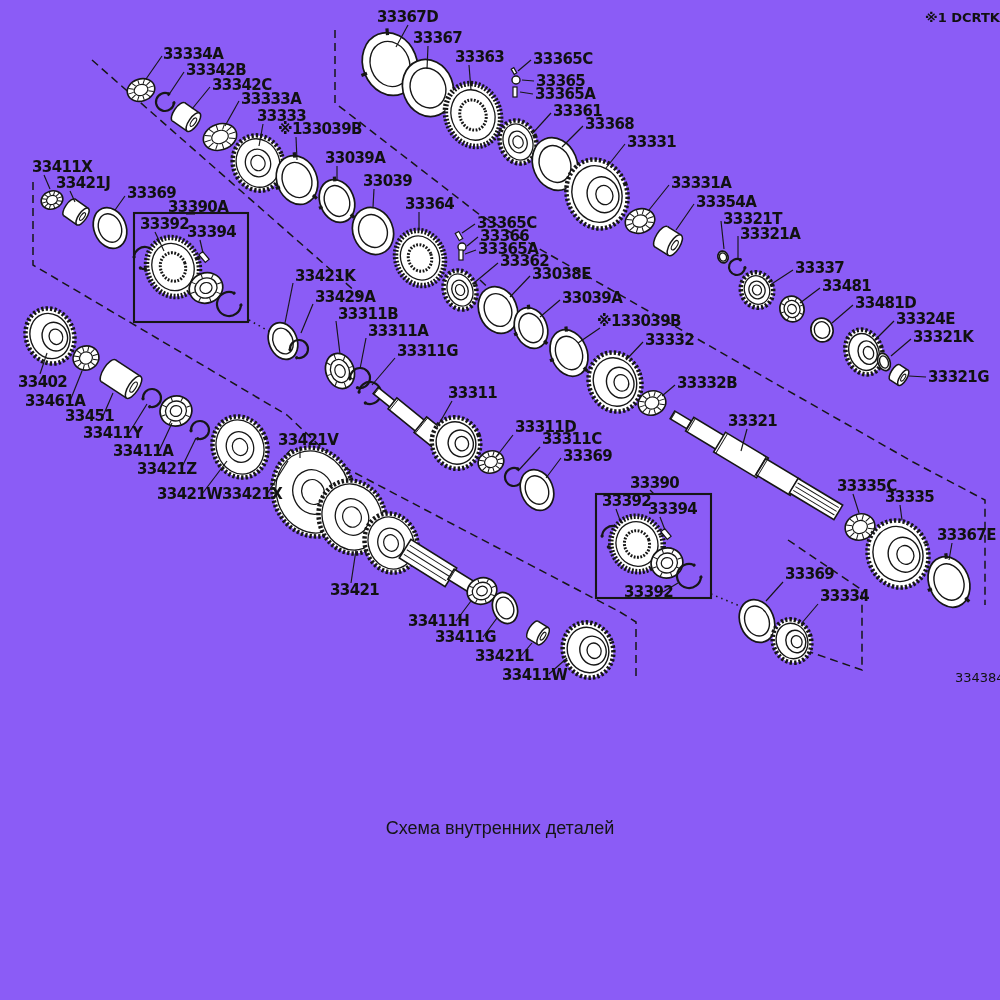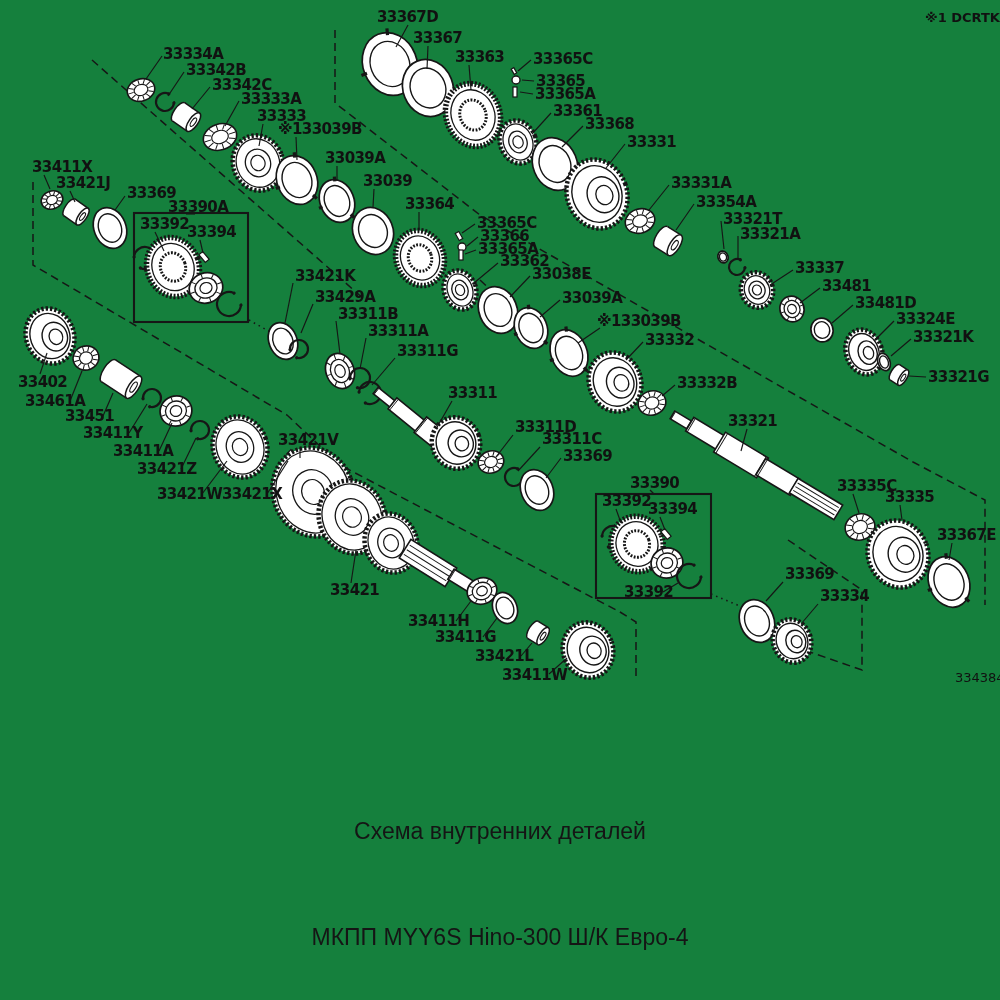--- a/index.html
+++ b/index.html
@@ -1,22 +1,22 @@
 <!DOCTYPE html>
 <html><head>
 <meta charset="utf-8">
 <style>
   html,body{margin:0;padding:0;background:#fff;}
-  #page{position:relative;width:1000px;height:1000px;background:#15803d;overflow:hidden;
+  #page{position:relative;width:1000px;height:1000px;background:#8b5cf6;overflow:hidden;
         font-family:"Liberation Sans",sans-serif;}
   #diagram-svg{position:absolute;left:0;top:0;}
   .plabel{font-family:"DejaVu Sans",sans-serif;font-weight:bold;font-size:15px;
           letter-spacing:-0.6px;fill:#111;}
   .cap{position:absolute;left:0;width:1000px;text-align:center;
-       font-size:23px;color:#151515;}
+       font-size:18px;color:#151515;}
   .note{position:absolute;font-family:"DejaVu Sans",sans-serif;font-size:13px;color:#111;}
   .note-b{font-weight:bold;}
 </style>
 </head>
 <body>
 
 <div id="page">
   <svg id="diagram-svg" width="1000" height="1000" viewBox="0 0 1000 1000">
       <polyline points="92,60 365,300" fill="none" stroke="#161616" stroke-width="1.5" stroke-dasharray="8 5"></polyline>
       <polyline points="335,30 335,103 480,215 913,462 985,500 985,605" fill="none" stroke="#161616" stroke-width="1.5" stroke-dasharray="8 5"></polyline>
@@ -778,14 +778,13 @@
       <text x="624" y="597" class="plabel">33392</text>
       <text x="330" y="595" class="plabel">33421</text>
       <text x="408" y="626" class="plabel">33411H</text>
       <text x="435" y="642" class="plabel">33411G</text>
       <text x="475" y="661" class="plabel">33421L</text>
       <text x="502" y="680" class="plabel">33411W</text>
     </svg>
   <div class="note note-b" style="left:914px;top:10px;margin-left:11px;">※1 DCRTK</div>
   <div class="note" style="left:955px;top:670px;">334384</div>
   <div class="cap" style="top:818px;">Схема внутренних деталей</div>
-  <div class="cap" style="top:924px;">МКПП MYY6S Hino-300 Ш/К Евро-4</div>
 </div>
 
 </body></html>

